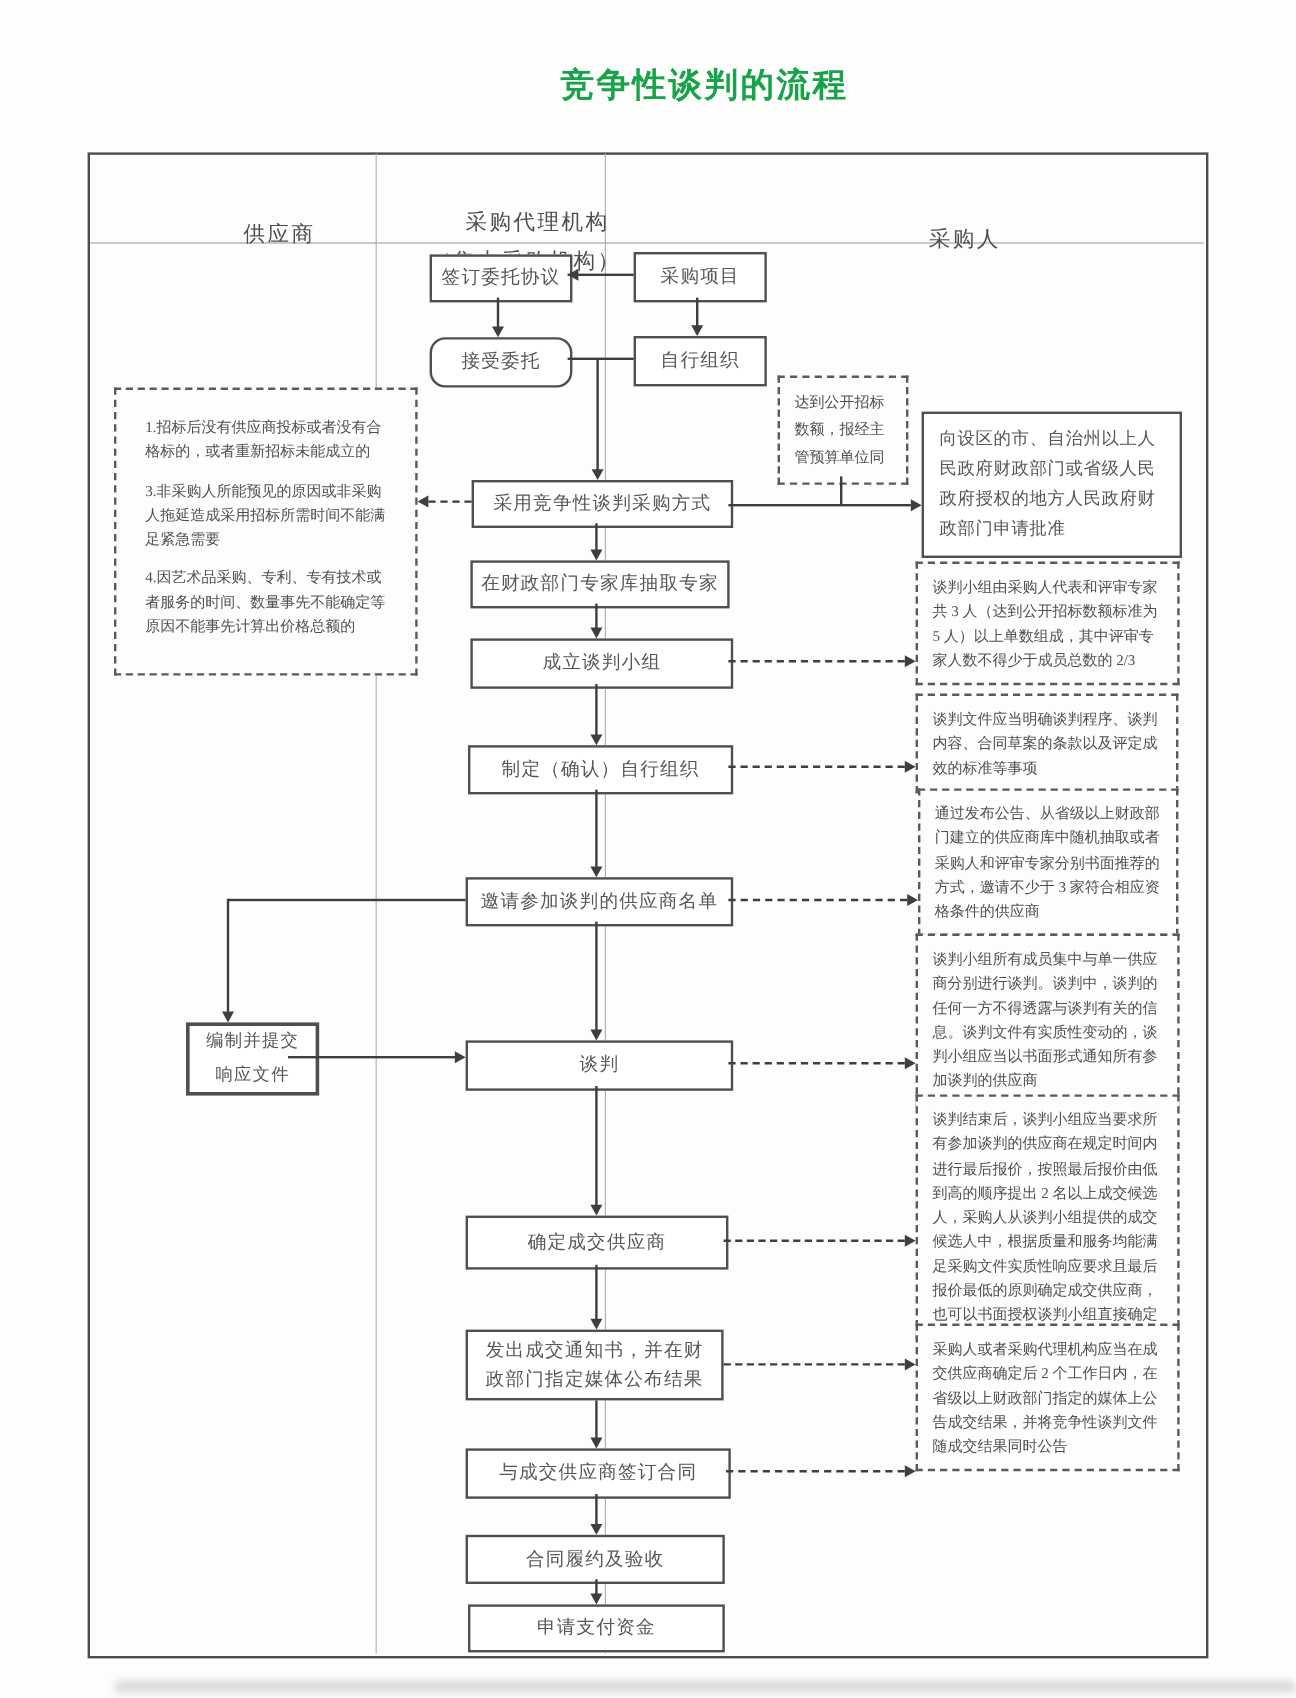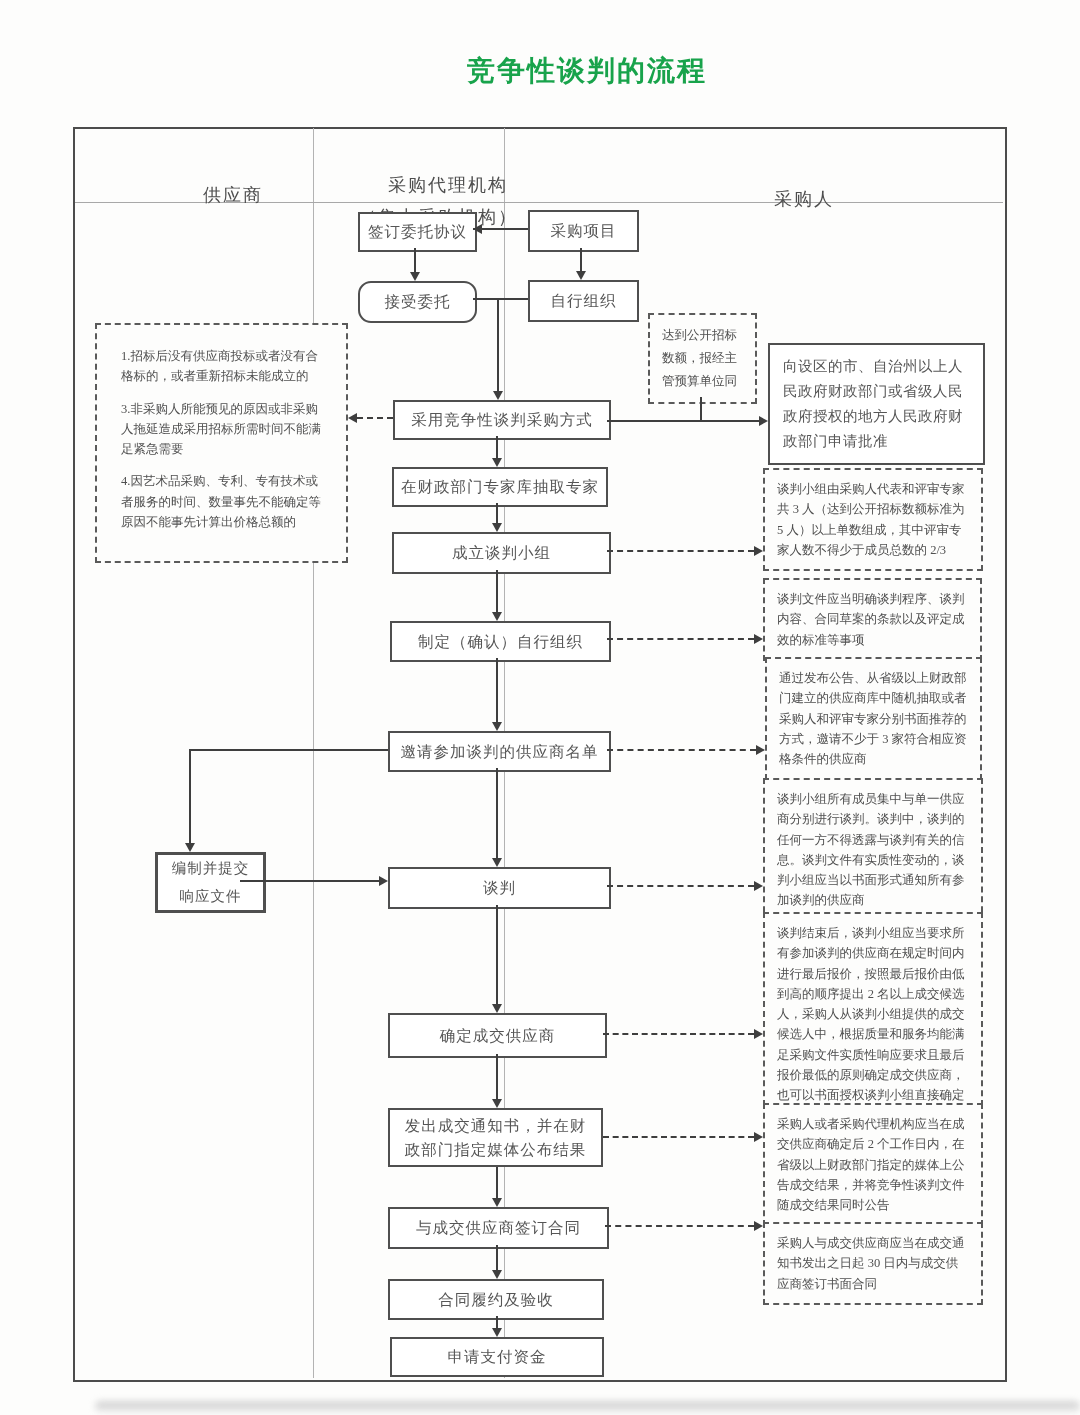--- a/index.html
+++ b/index.html
@@ -89,21 +89,20 @@
     <p>3.非采购人所能预见的原因或非采购人拖延造成采用招标所需时间不能满足紧急需要</p>
     <p>4.因艺术品采购、专利、专有技术或者服务的时间、数量事先不能确定等原因不能事先计算出价格总额的</p>
   </div>
   <div class="note" style="left:648px;top:313px;width:109px;min-height:80px;line-height:1.85;">达到公开招标数额，报经主管预算单位同</div>
   <div class="note" style="left:763px;top:468px;width:220px;min-height:90px;">谈判小组由采购人代表和评审专家共 3 人（达到公开招标数额标准为 5 人）以上单数组成，其中评审专家人数不得少于成员总数的 2/3</div>
   <div class="note" style="left:763px;top:578px;width:219px;min-height:70px;">谈判文件应当明确谈判程序、谈判内容、合同草案的条款以及评定成效的标准等事项</div>
   <div class="note" style="left:765px;top:657px;width:217px;min-height:104px;">通过发布公告、从省级以上财政部门建立的供应商库中随机抽取或者采购人和评审专家分别书面推荐的方式，邀请不少于 3 家符合相应资格条件的供应商</div>
   <div class="note" style="left:763px;top:778px;width:220px;min-height:116px;">谈判小组所有成员集中与单一供应商分别进行谈判。谈判中，谈判的任何一方不得透露与谈判有关的信息。谈判文件有实质性变动的，谈判小组应当以书面形式通知所有参加谈判的供应商</div>
   <div class="note" style="left:763px;top:912px;width:220px;min-height:172px;">谈判结束后，谈判小组应当要求所有参加谈判的供应商在规定时间内进行最后报价，按照最后报价由低到高的顺序提出 2 名以上成交候选人，采购人从谈判小组提供的成交候选人中，根据质量和服务均能满足采购文件实质性响应要求且最后报价最低的原则确定成交供应商，也可以书面授权谈判小组直接确定</div>
   <div class="note" style="left:763px;top:1103px;width:220px;min-height:99px;">采购人或者采购代理机构应当在成交供应商确定后 2 个工作日内，在省级以上财政部门指定的媒体上公告成交结果，并将竞争性谈判文件随成交结果同时公告</div>
-  <div class="note" style="left:763px;top:1222px;width:220px;min-height:70px;">采购人与成交供应商应当在成交通知书发出之日起 30 日内与成交供应商签订书面合同</div>
 
   <div class="hline" style="left:473px;top:228px;width:55px;"></div>
   <div class="ar-l" style="left:473px;top:224px;"></div>
 
   <div class="vline" style="left:414px;top:248px;height:26px;"></div>
   <div class="ar-d" style="left:410px;top:272px;"></div>
 
   <div class="vline" style="left:580px;top:248px;height:24px;"></div>
   <div class="ar-d" style="left:576px;top:271px;"></div>
 

